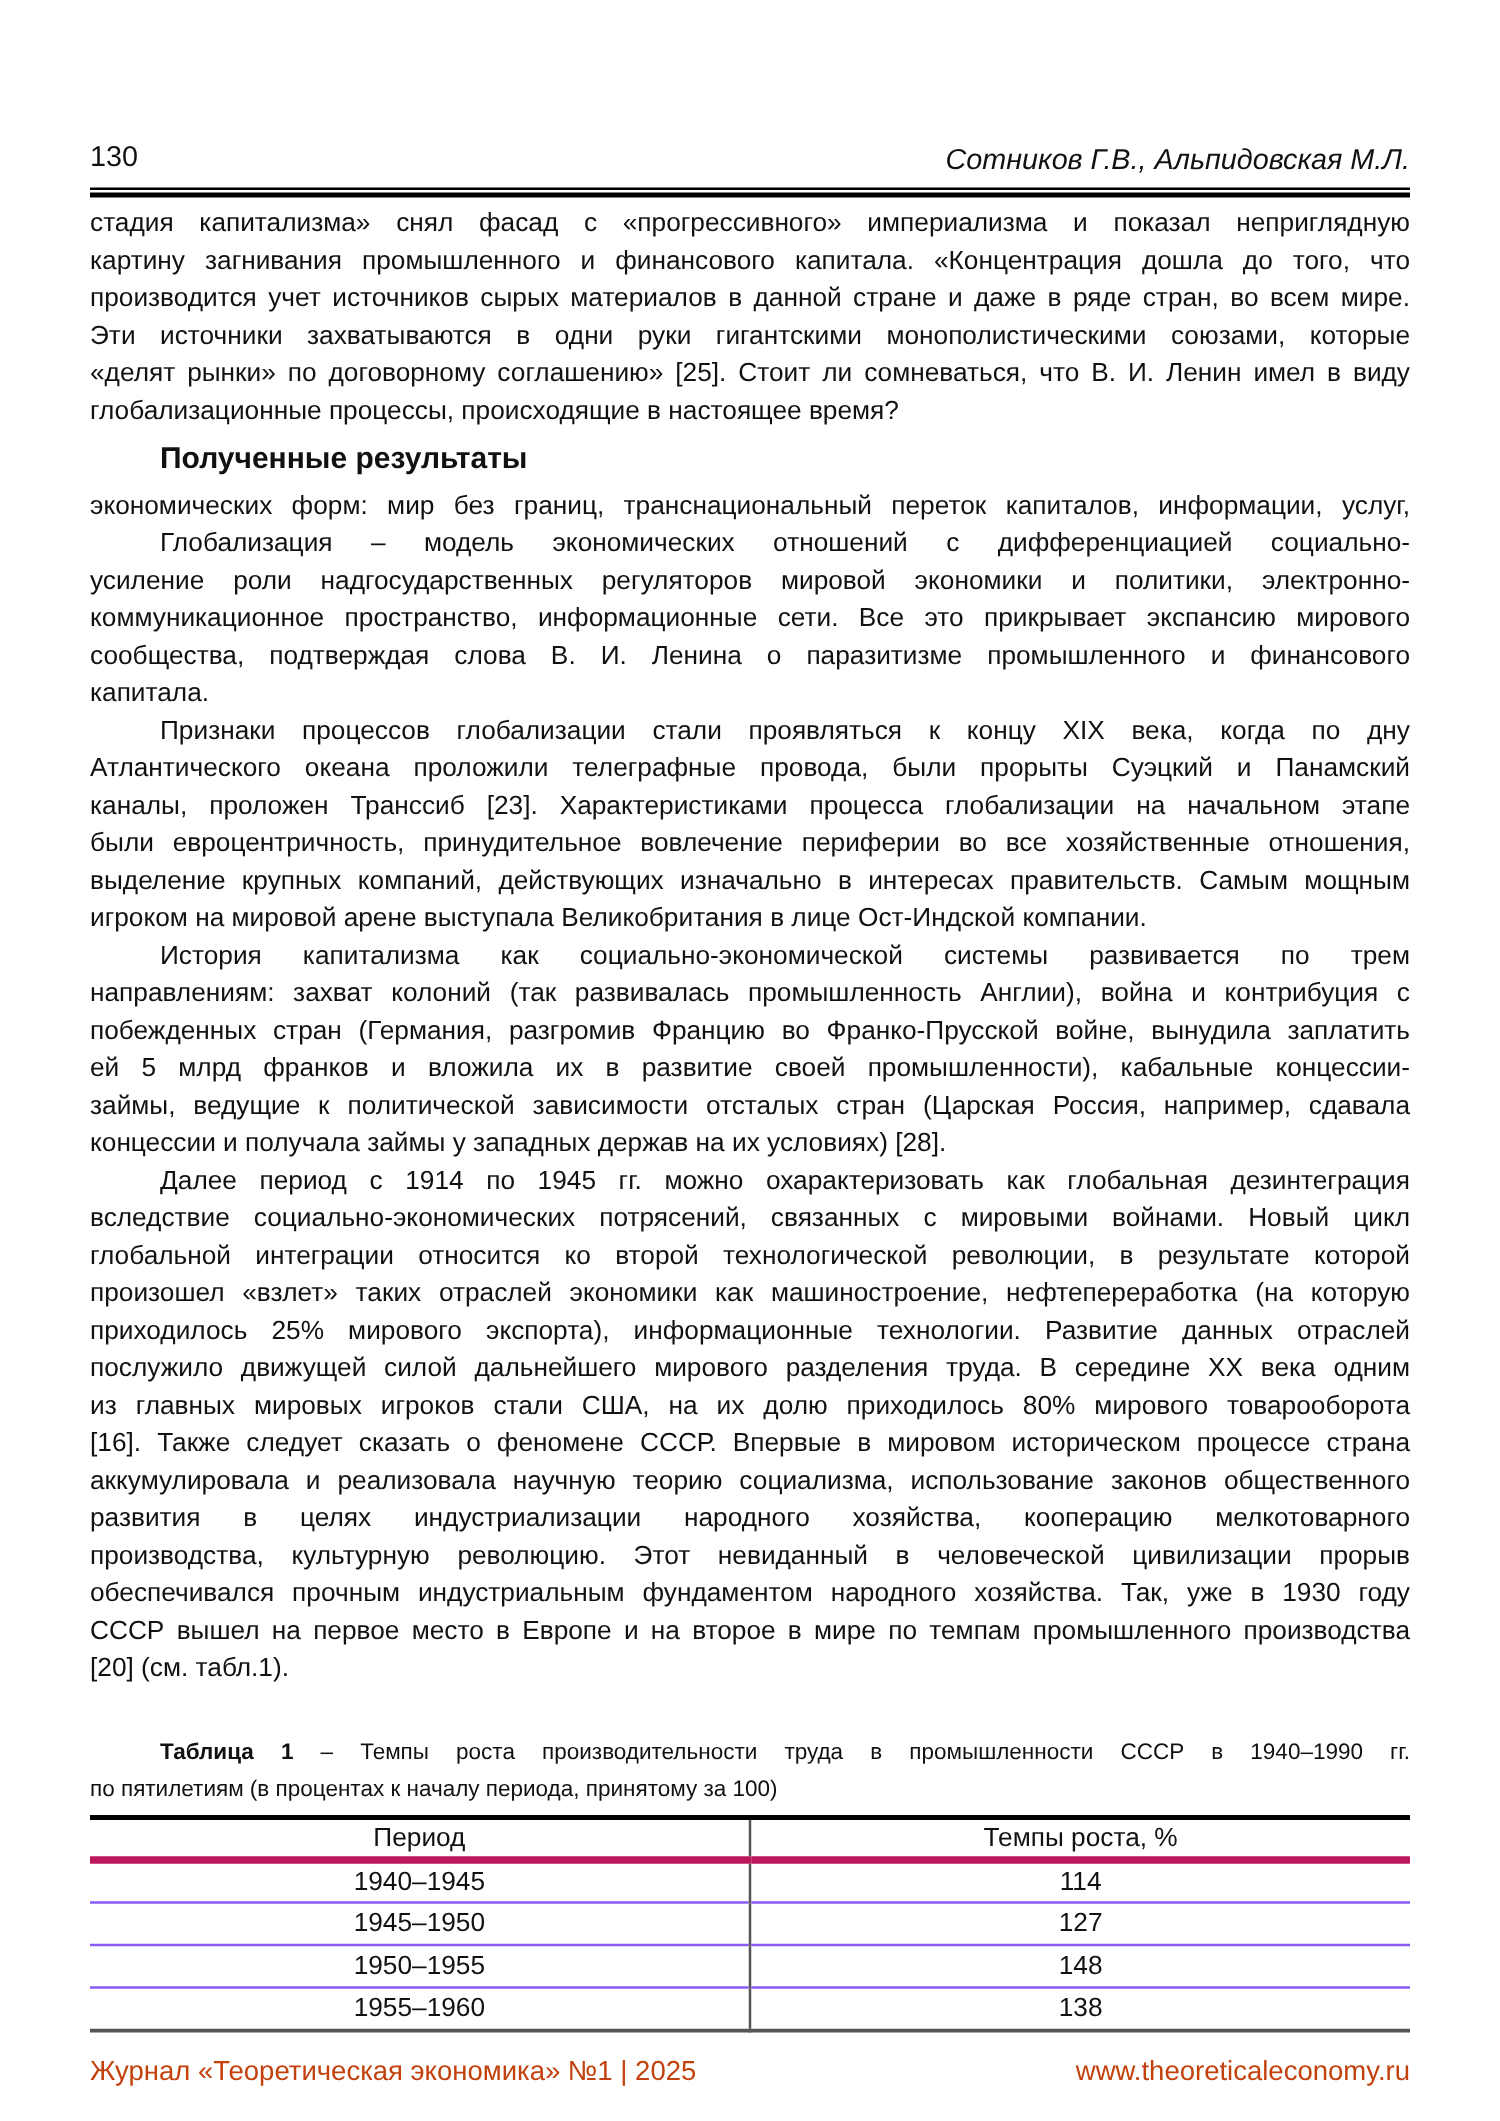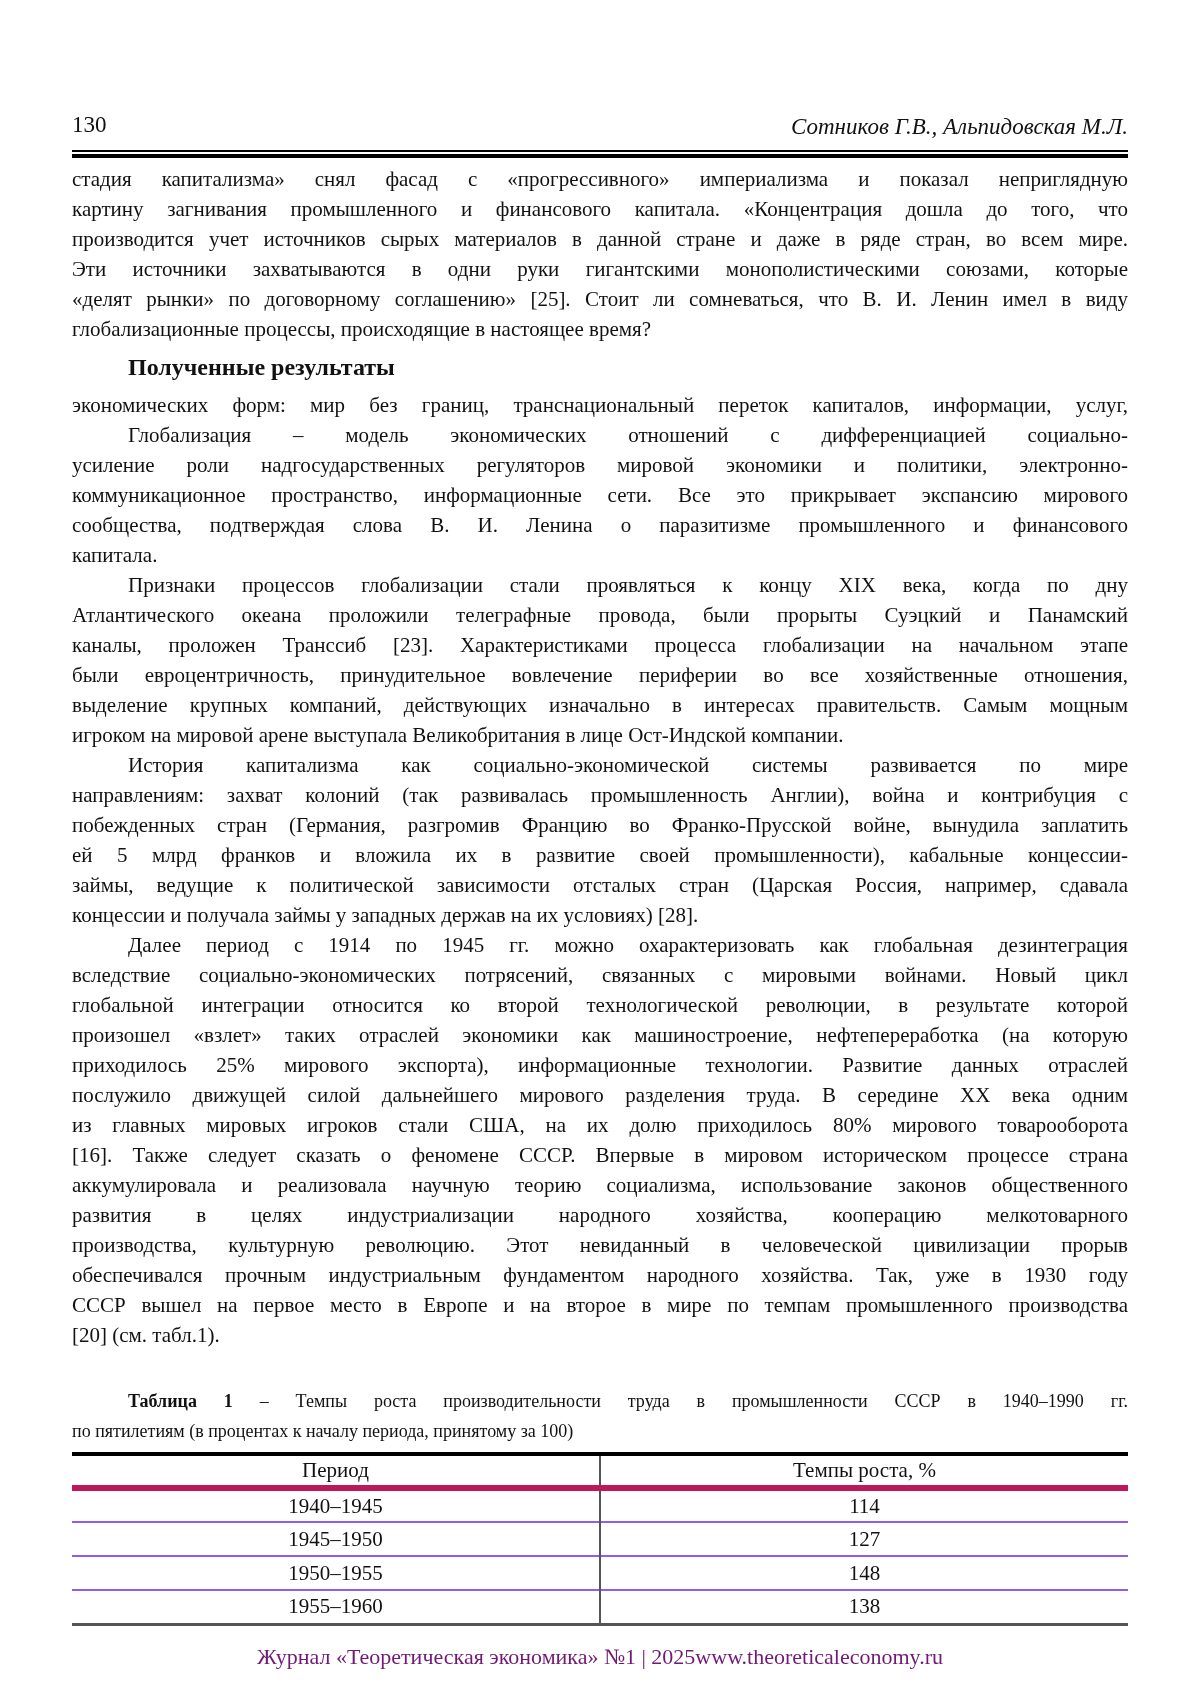--- a/index.html
+++ b/index.html
@@ -4,21 +4,21 @@
 <style>
   * { margin: 0; padding: 0; box-sizing: border-box; }
   html, body { background: #ffffff; }
   .page {
     position: relative;
     width: 1200px;
     height: 1697px;
     margin: 0 auto;
     background: #ffffff;
     color: #111111;
-    font-family: Liberation Serif, serif;
+    font-family: Liberation Sans, sans-serif;
     padding: 0 72px;
     overflow: hidden;
   }
   
   .running-header {
     padding-top: 112px;
     position: relative;
     height: 142px;
   }
   .page-number {
@@ -86,25 +86,25 @@
   }
   table.growth-table tbody tr + tr td { border-top: 2px solid #8b5cf6; }
 
   
   .page-footer {
     position: absolute;
     left: 72px;
     right: 72px;
     bottom: 26px;
     display: flex;
-    justify-content: center;
+    justify-content: space-between;
     align-items: baseline;
     font-size: 22px;
     line-height: 28px;
-    color: #701a75;
+    color: #c2410c;
   }
 </style>
 </head>
 <body>
 
 <div class="page">
 
   <div class="running-header">
     <span class="page-number">130</span>
     <div class="running-title">Сотников Г.В., Альпидовская М.Л.</div>
@@ -132,21 +132,21 @@
       </div>
       <div class="paragraph">
         <div class="pline first-indent">Признаки процессов глобализации стали проявляться к концу XIX века, когда по дну</div>
         <div class="pline">Атлантического океана проложили телеграфные провода, были прорыты Суэцкий и Панамский</div>
         <div class="pline">каналы, проложен Транссиб [23]. Характеристиками процесса глобализации на начальном этапе</div>
         <div class="pline">были евроцентричность, принудительное вовлечение периферии во все хозяйственные отношения,</div>
         <div class="pline">выделение крупных компаний, действующих изначально в интересах правительств. Самым мощным</div>
         <div class="pline last">игроком на мировой арене выступала Великобритания в лице Ост-Индской компании.</div>
       </div>
       <div class="paragraph">
-        <div class="pline first-indent">История капитализма как социально-экономической системы развивается по мире</div>
+        <div class="pline first-indent">История капитализма как социально-экономической системы развивается по трем</div>
         <div class="pline">направлениям: захват колоний (так развивалась промышленность Англии), война и контрибуция с</div>
         <div class="pline">побежденных стран (Германия, разгромив Францию во Франко-Прусской войне, вынудила заплатить</div>
         <div class="pline">ей 5 млрд франков и вложила их в развитие своей промышленности), кабальные концессии-</div>
         <div class="pline">займы, ведущие к политической зависимости отсталых стран (Царская Россия, например, сдавала</div>
         <div class="pline last">концессии и получала займы у западных держав на их условиях) [28].</div>
       </div>
       <div class="paragraph">
         <div class="pline first-indent">Далее период с 1914 по 1945 гг. можно охарактеризовать как глобальная дезинтеграция</div>
         <div class="pline">вследствие социально-экономических потрясений, связанных с мировыми войнами. Новый цикл</div>
         <div class="pline">глобальной интеграции относится ко второй технологической революции, в результате которой</div>

